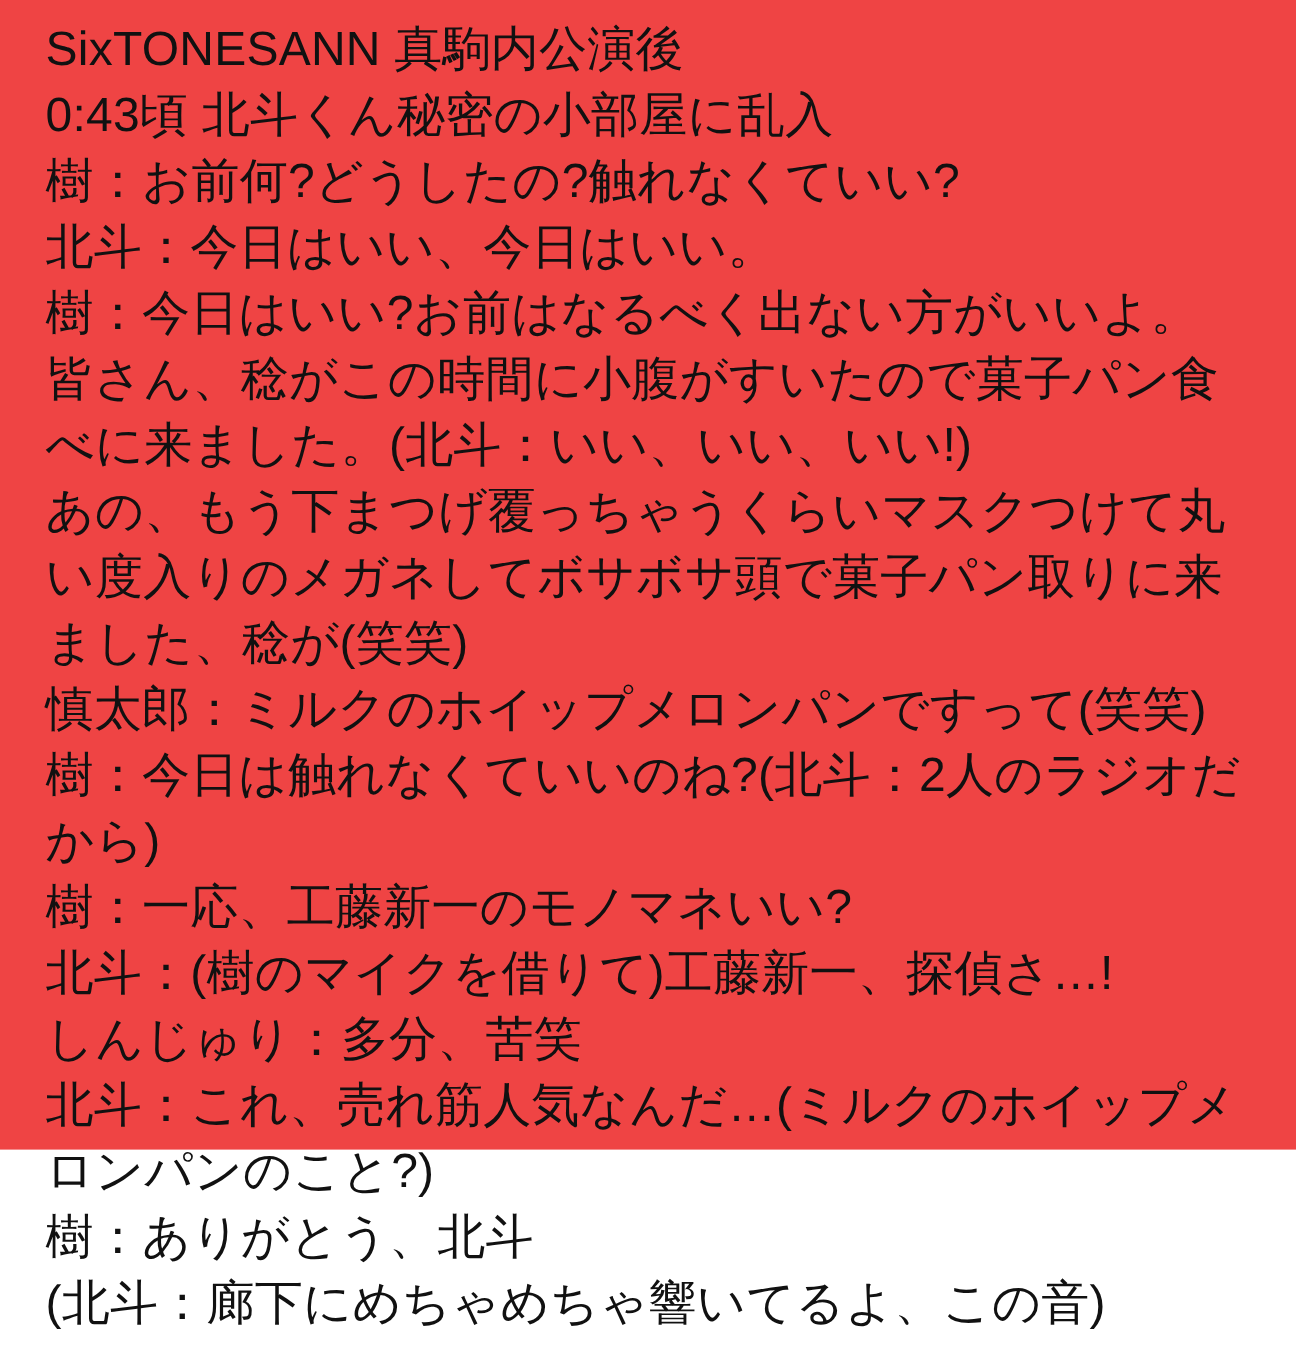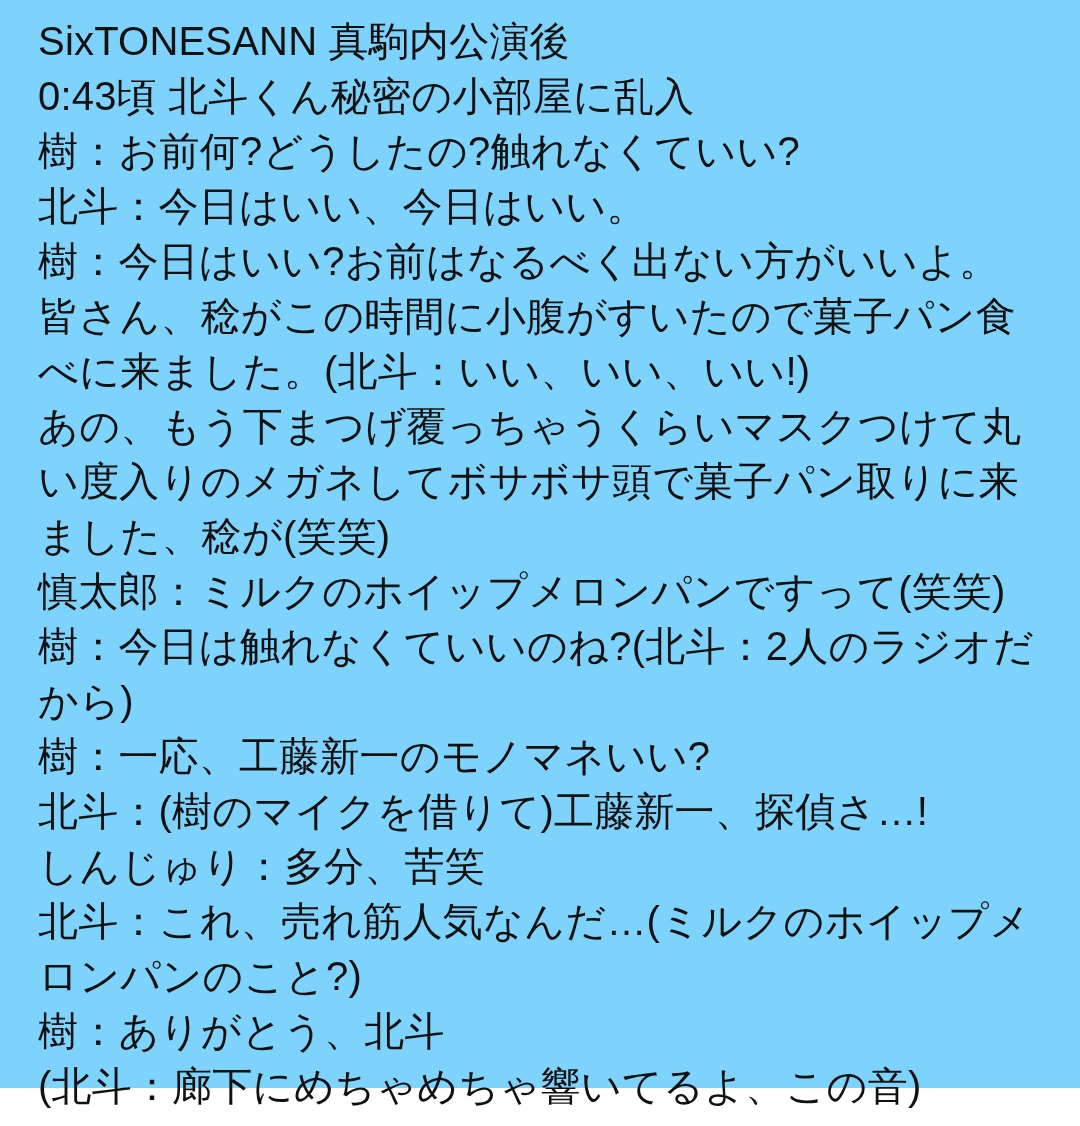--- a/index.html
+++ b/index.html
@@ -10,23 +10,23 @@
   body {
     width: 1080px;
     height: 1126px;
     font-family: "Liberation Sans", "DejaVu Sans", sans-serif;
     color: #0c0c0c;
     overflow: hidden;
   }
   .page {
     box-sizing: border-box;
     width: 1080px;
-    height: 1088px;
+    height: 958px;
     padding: 14px 30px 12px 38px;
-    background: #7dd3fc;
+    background: #ef4444;
   }
   .text-body {
     font-size: 40px;
     line-height: 1.375;
     letter-spacing: 0.2px;
     white-space: pre-wrap;
     word-break: break-all;
     font-weight: 400;
     color: #111111;
   }

